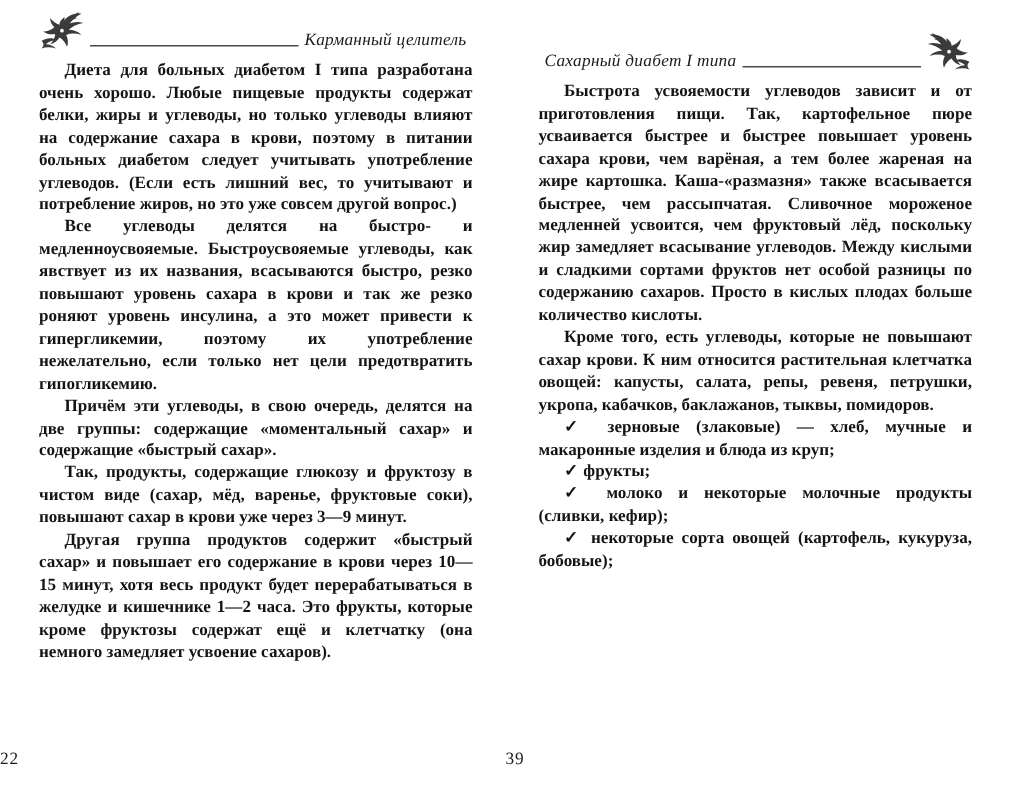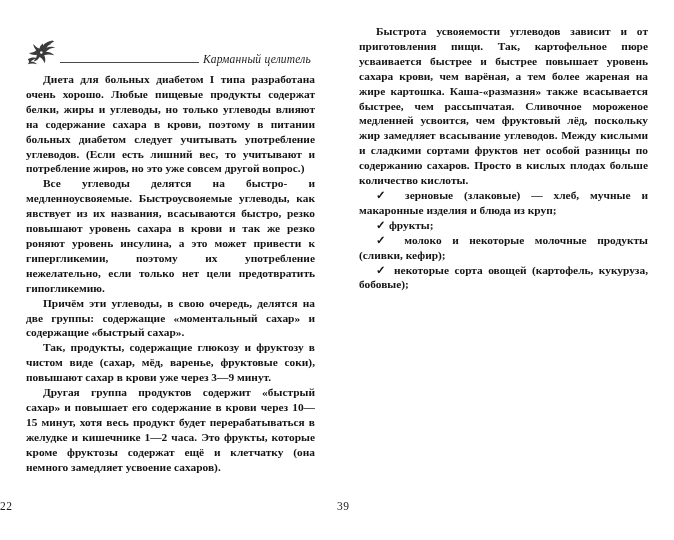--- a/index.html
+++ b/index.html
@@ -16,21 +16,21 @@
     width:674px;height:540px;
     display:flex;
     background:#fefefe;
   }
   .page{
     position:relative;
     width:337px;height:540px;
     box-sizing:border-box;
     background:#ffffff;
   }
-  .page.left{padding:36px 22px 0 26px;}
+  .page.left{padding:4px 22px 0 26px;}
   .page.right{padding:18px 26px 0 22px;}
 
   
   .header{
     position:relative;
     height:30px;
     display:flex;
     align-items:flex-end;
   }
   .header .rule{
@@ -125,23 +125,39 @@
       <p>Другая группа продуктов содержит «быстрый сахар» и повышает его содержание в крови через 10—15 минут, хотя весь продукт будет перерабатываться в желудке и кишечнике 1—2 часа. Это фрукты, которые кроме фруктозы содержат ещё и клетчатку (она немного замедляет усвоение сахаров).</p>
     </div>
 
     <div class="folio">22</div>
   </div>
 
   <div class="gutter"></div>
 
   <div class="page right">
 
+    <div class="header">
+      <span class="head-title">Сахарный диабет I типа</span>
+      <span class="rule"></span>
+      <svg class="ornament right-orn" viewBox="0 0 60 46" aria-hidden="true">
+        <g fill="#2b2b2b">
+          <path d="M30 10 C34 4 42 1 50 2 C44 5 39 9 36 14 C40 12 46 11 52 13 C45 14 39 17 35 21 C40 21 46 23 50 27 C43 25 37 25 32 27 C34 31 35 36 33 41 C31 36 28 32 24 30 C22 34 18 37 13 38 C17 34 19 30 19 26 C14 27 9 26 5 23 C10 23 15 21 18 18 C15 15 13 11 13 7 C16 11 20 14 24 15 C24 12 26 9 30 6 Z"></path>
+          <path d="M3 34 C9 30 16 30 21 33 C16 33 11 35 8 38 C13 38 17 40 20 43 C14 41 8 41 3 43 C6 40 6 37 3 34 Z"></path>
+          <path d="M31 9 L47 1" stroke="#2b2b2b" stroke-width="1.3" fill="none"></path>
+          <path d="M29 12 L44 7" stroke="#2b2b2b" stroke-width="1.1" fill="none"></path>
+          <path d="M27 15 L41 14" stroke="#2b2b2b" stroke-width="1" fill="none"></path>
+          <circle cx="27" cy="22" r="5.2"></circle>
+          <circle cx="27" cy="22" r="2.2" fill="#ffffff"></circle>
+        </g>
+      </svg>
+    </div>
 
     <div class="body">
       <p>Быстрота усвояемости углеводов зависит и от приготовления пищи. Так, картофельное пюре усваивается быстрее и быстрее повышает уровень сахара крови, чем варёная, а тем более жареная на жире картошка. Каша-«размазня» также всасывается быстрее, чем рассыпчатая. Сливочное мороженое медленней усвоится, чем фруктовый лёд, поскольку жир замедляет всасывание углеводов. Между кислыми и сладкими сортами фруктов нет особой разницы по содержанию сахаров. Просто в кислых плодах больше количество кислоты.</p>
+      <p>Кроме того, есть углеводы, которые не повышают сахар крови. К ним относится растительная клетчатка овощей: капусты, салата, репы, ревеня, петрушки, укропа, кабачков, баклажанов, тыквы, помидоров.</p>
 
       <p class="bullet"><span class="check">✓</span> <span>зерновые (злаковые) — хлеб, мучные и макаронные изделия и блюда из круп;</span></p>
       <p class="bullet"><span class="check">✓</span> <span>фрукты;</span></p>
       <p class="bullet"><span class="check">✓</span> <span>молоко и некоторые молочные продукты (сливки, кефир);</span></p>
       <p class="bullet"><span class="check">✓</span> <span>некоторые сорта овощей (картофель, кукуруза, бобовые);</span></p>
     </div>
 
     <div class="folio">39</div>
   </div>
 

